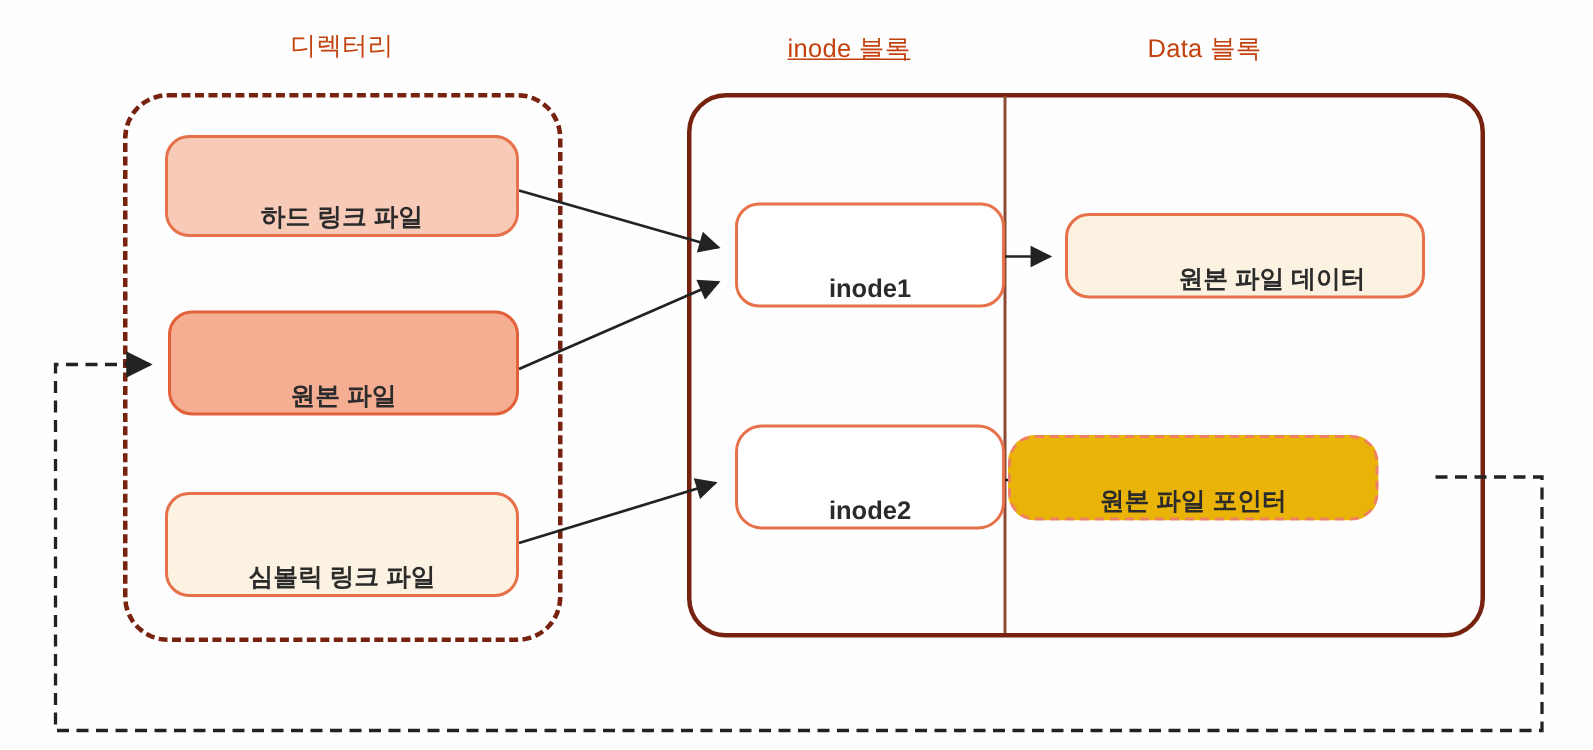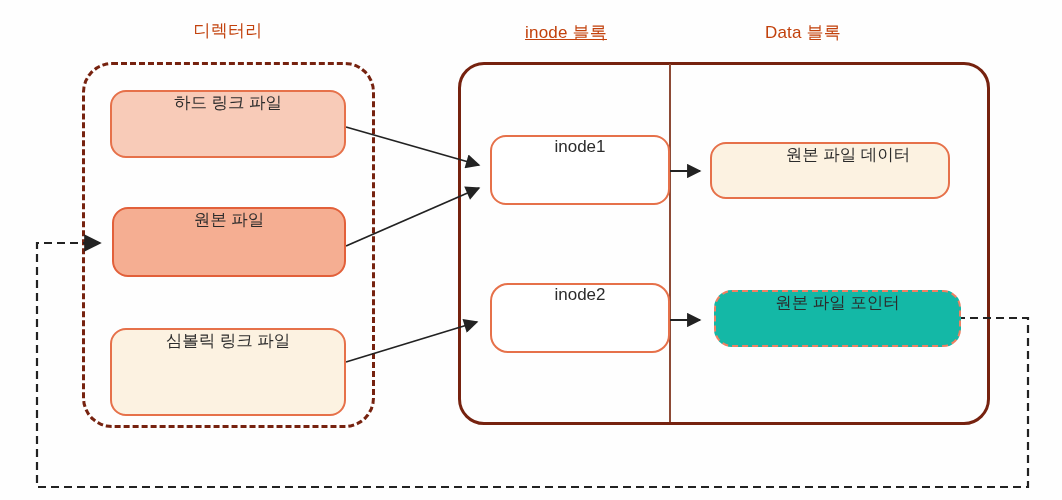--- a/index.html
+++ b/index.html
@@ -42,60 +42,61 @@
   .block-divider {
     position: absolute;
     left: 669px; top: 64px;
     width: 2px; height: 358px;
     background: var(--divider, #8d4a35);
   }
 
   .node {
     position: absolute;
     display: flex;
-    align-items: flex-start;
+    align-items: flex-end;
     justify-content: center;
     font-size: 16.5px;
     color: #2b2b2b;
     border-radius: 16px;
     box-sizing: border-box;
     white-space: nowrap;
+    font-weight: bold;
   }
   #node-hard-link {
     left: 110px; top: 90px; width: 236px; height: 68px;
     background: var(--hard-fill, #f8cbb8);
     border: 2px solid var(--node-border, #e6714a);
   }
   #node-original {
     left: 112px; top: 207px; width: 234px; height: 70px;
     background: var(--orig-fill, #f5ae92);
     border: 2.5px solid var(--node-border-strong, #e2603a);
   }
   #node-symlink {
-    left: 110px; top: 328px; width: 236px; height: 88px;
+    left: 110px; top: 328px; width: 236px; height: 70px;
     background: var(--cream-fill, #fcf2e1);
     border: 2px solid var(--node-border, #e6714a);
   }
   #node-inode1, #node-inode2 {
     left: 490px; width: 180px; height: 70px;
     background: #ffffff;
     border: 2px solid var(--node-border, #e6714a);
     font-size: 17px;
   }
   #node-inode1 { top: 135px; }
   #node-inode2 { top: 283px; border-radius: 18px; }
   #node-data {
     left: 710px; top: 142px; width: 240px; height: 57px;
     background: var(--cream-fill, #fcf2e1);
     border: 2px solid var(--node-border, #e6714a);
     padding-left: 36px;
   }
   #node-pointer {
-    left: 714px; top: 290px; width: 247px; height: 57px;
-    background: #14b8a6;
+    left: 672px; top: 290px; width: 247px; height: 57px;
+    background: #eab308;
     border: 2px dashed var(--pointer-border, #ee8063);
     border-radius: 18px;
   }
 
   .arrows-layer {
     position: absolute;
     left: 0; top: 0;
     width: 1062px; height: 500px;
     pointer-events: none;
   }

